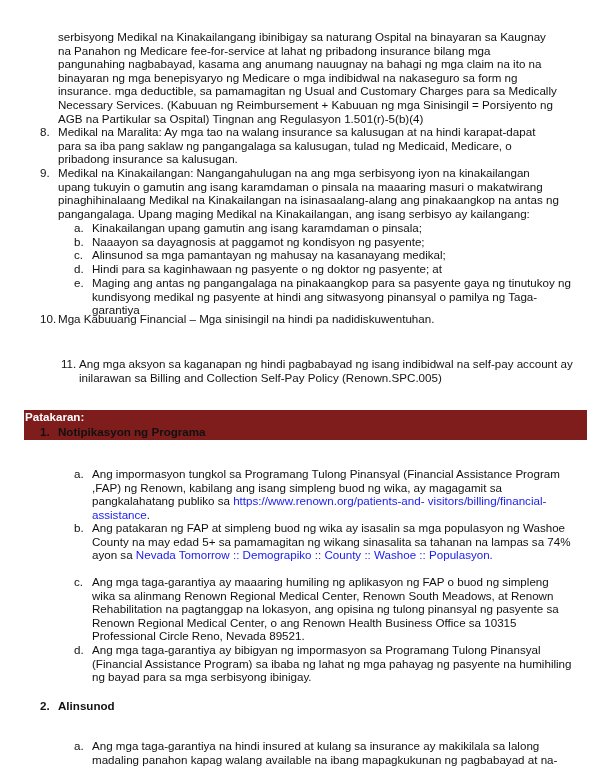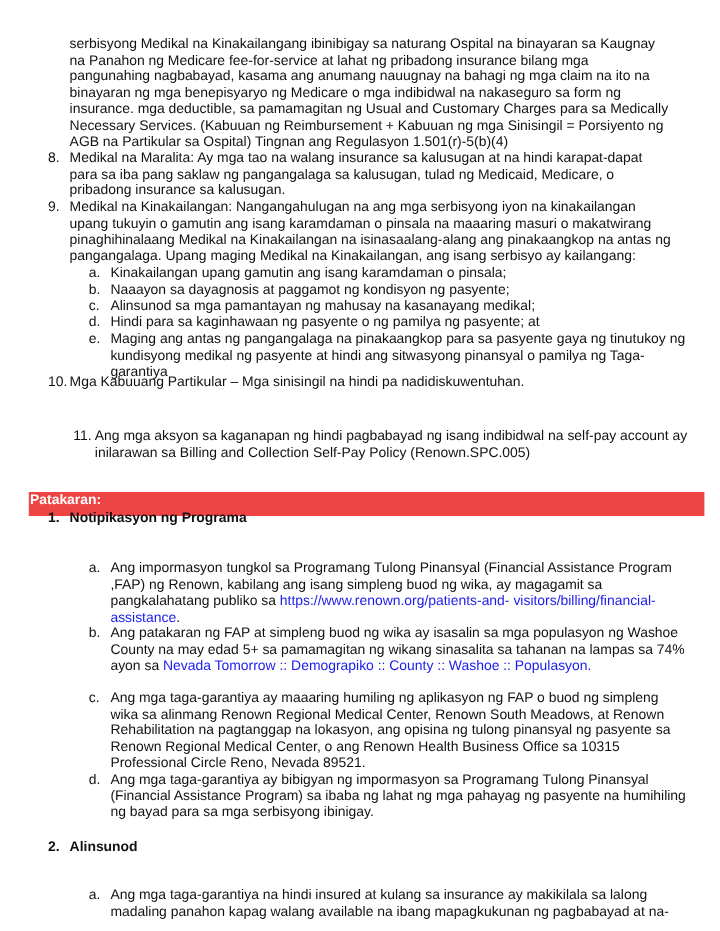--- a/index.html
+++ b/index.html
@@ -11,22 +11,22 @@
   .page { position: absolute; left: 0; top: 0; width: 600px; height: 776px; padding-left: 12px; }
   .para { position: absolute; left: 58px; width: 500px; }
   .num-item { position: absolute; left: 40px; width: 520px; }
   .num-item .num { position: absolute; left: 0; top: 0; width: 18px; }
   .num-item .body { margin-left: 18px; }
   .sub-item { position: absolute; left: 74px; width: 500px; }
   .sub-item .letter { position: absolute; left: 0; top: 0; width: 18px; }
   .sub-item .body { margin-left: 18px; }
   .link { color: #1a1aee; }
   .section-bar {
-    position: absolute; left: 24px; top: 410px; width: 563px; height: 20px;
-    background: #ef4444; color: #fff; font-weight: bold; font-size: 11.6px;
+    position: absolute; left: 24px; top: 410px; width: 563px; height: 30px;
+    background: #7f1d1d; color: #fff; font-weight: bold; font-size: 11.6px;
     line-height: 13px; padding-left: 1px; box-sizing: border-box;
   }
   .heading { font-weight: bold; }
 </style>
 </head>
 <body>
 
 <div class="page">
 
   <div class="para" style="top:30px;">serbisyong Medikal na Kinakailangang ibinibigay sa naturang Ospital na binayaran sa Kaugnay na Panahon ng Medicare fee-for-service at lahat ng pribadong insurance bilang mga pangunahing nagbabayad, kasama ang anumang nauugnay na bahagi ng mga claim na ito na binayaran ng mga benepisyaryo ng Medicare o mga indibidwal na nakaseguro sa form ng insurance. mga deductible, sa pamamagitan ng Usual and Customary Charges para sa Medically Necessary Services. (Kabuuan ng Reimbursement + Kabuuan ng mga Sinisingil = Porsiyento ng AGB na Partikular sa Ospital) Tingnan ang Regulasyon 1.501(r)-5(b)(4)</div>
@@ -48,30 +48,30 @@
   <div class="sub-item" style="top:235px;">
     <span class="letter">b.</span>
     <div class="body">Naaayon sa dayagnosis at paggamot ng kondisyon ng pasyente;</div>
   </div>
   <div class="sub-item" style="top:248px;">
     <span class="letter">c.</span>
     <div class="body">Alinsunod sa mga pamantayan ng mahusay na kasanayang medikal;</div>
   </div>
   <div class="sub-item" style="top:262px;">
     <span class="letter">d.</span>
-    <div class="body">Hindi para sa kaginhawaan ng pasyente o ng pamilya ng pasyente; at</div>
+    <div class="body">Hindi para sa kaginhawaan ng pasyente o ng doktor ng pasyente; at</div>
   </div>
   <div class="sub-item" style="top:276px;">
     <span class="letter">e.</span>
     <div class="body">Maging ang antas ng pangangalaga na pinakaangkop para sa pasyente gaya ng tinutukoy ng kundisyong medikal ng pasyente at hindi ang sitwasyong pinansyal o pamilya ng Taga-garantiya</div>
   </div>
 
   <div class="num-item" style="top:312px;">
     <span class="num">10.</span>
-    <div class="body">Mga Kabuuang Partikular – Mga sinisingil na hindi pa nadidiskuwentuhan.</div>
+    <div class="body">Mga Kabuuang Financial – Mga sinisingil na hindi pa nadidiskuwentuhan.</div>
   </div>
 
   <div class="num-item" style="top:357px;margin-left:21px;">
     <span class="num">11.</span>
     <div class="body">Ang mga aksyon sa kaganapan ng hindi pagbabayad ng isang indibidwal na self-pay account ay inilarawan sa Billing and Collection Self-Pay Policy (Renown.SPC.005)</div>
   </div>
 
   <div class="section-bar">Patakaran:</div>
 
   <div class="num-item heading" style="top:425px;">

